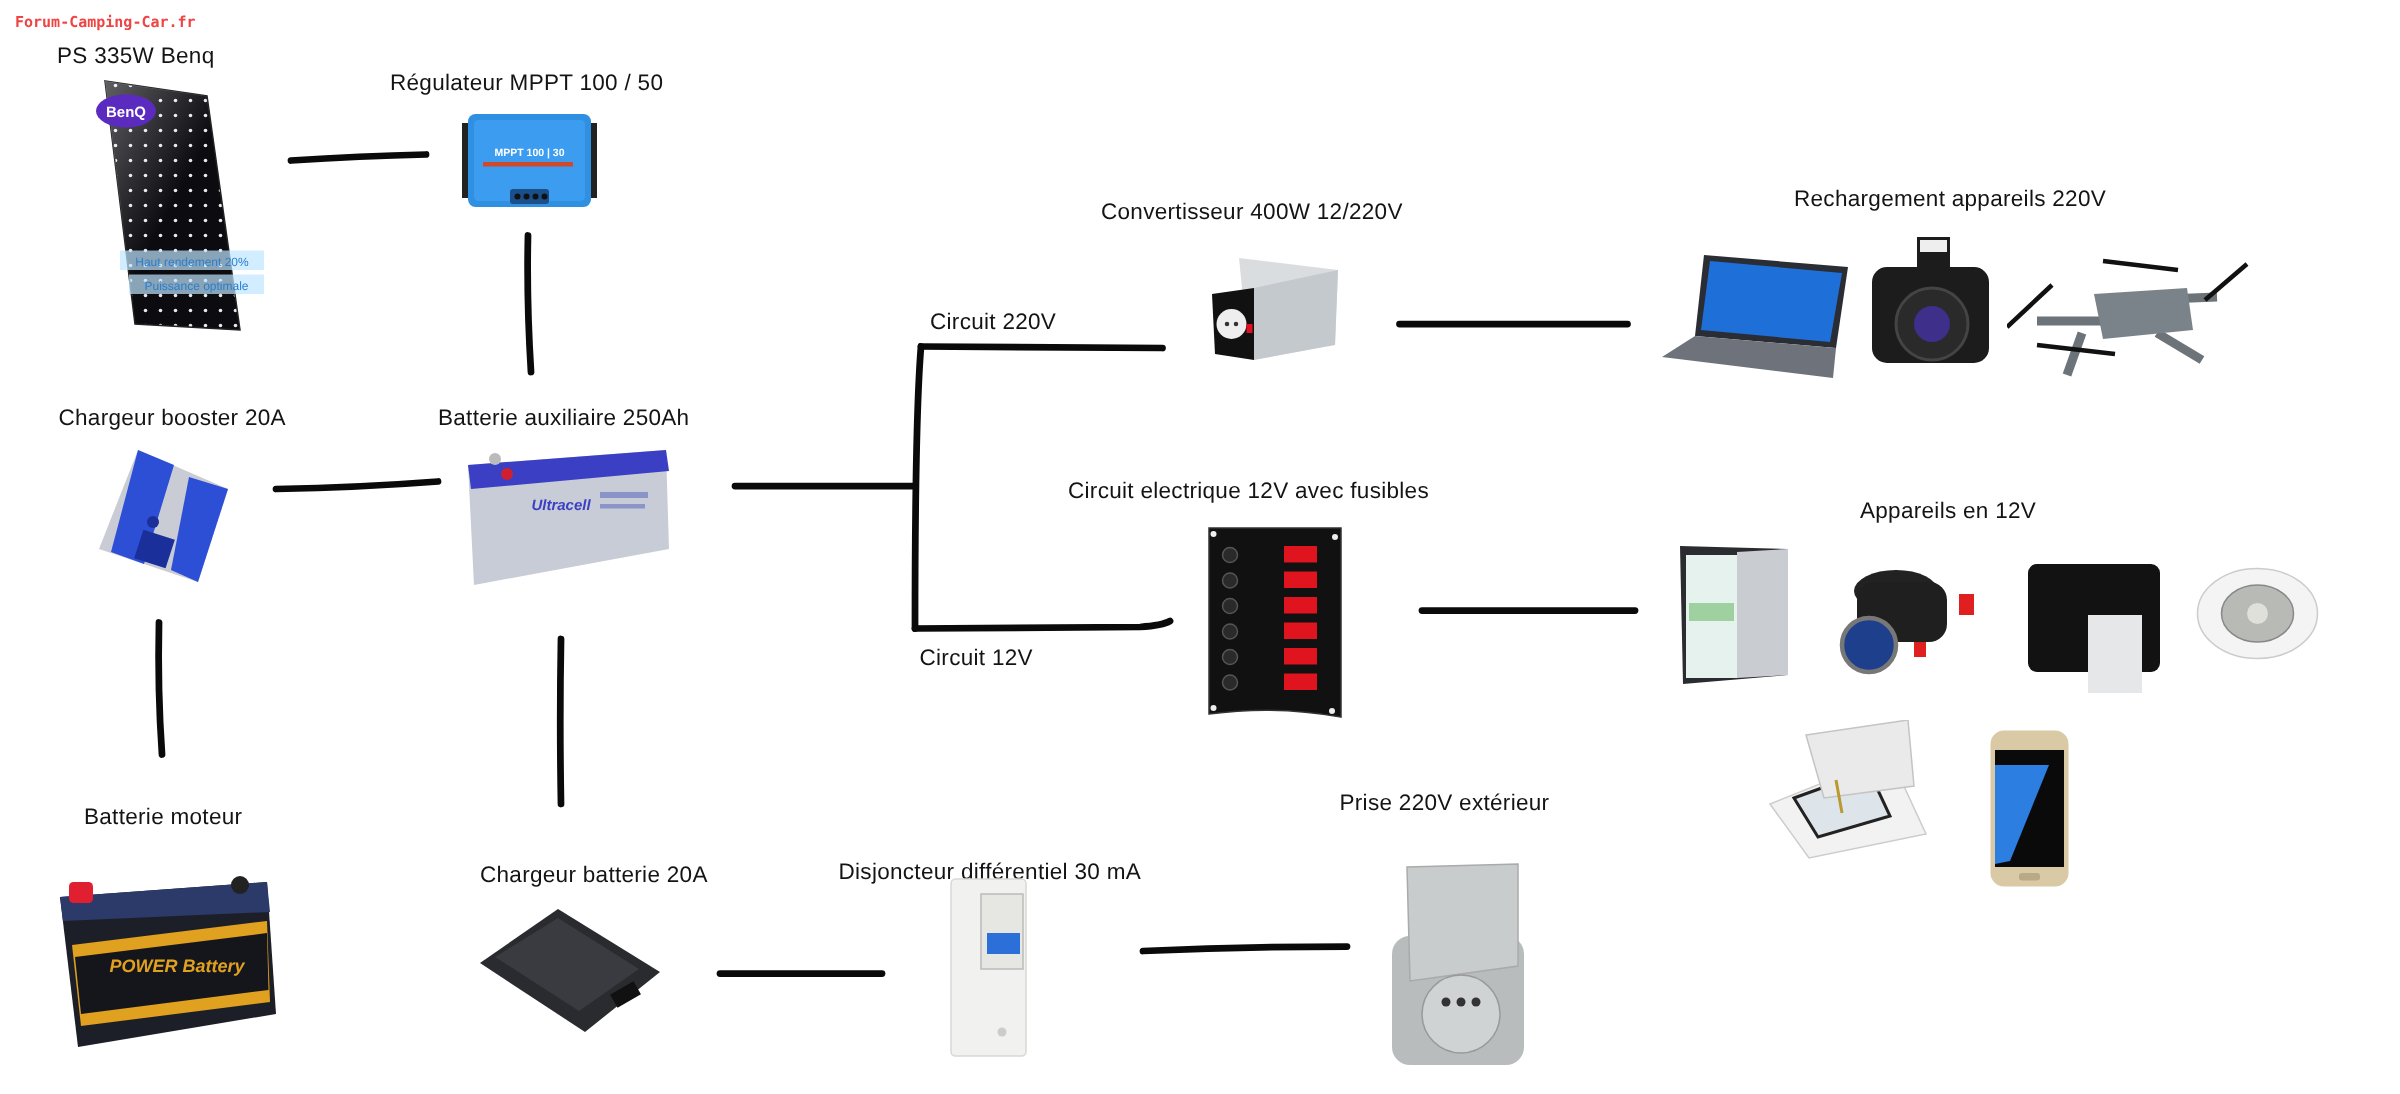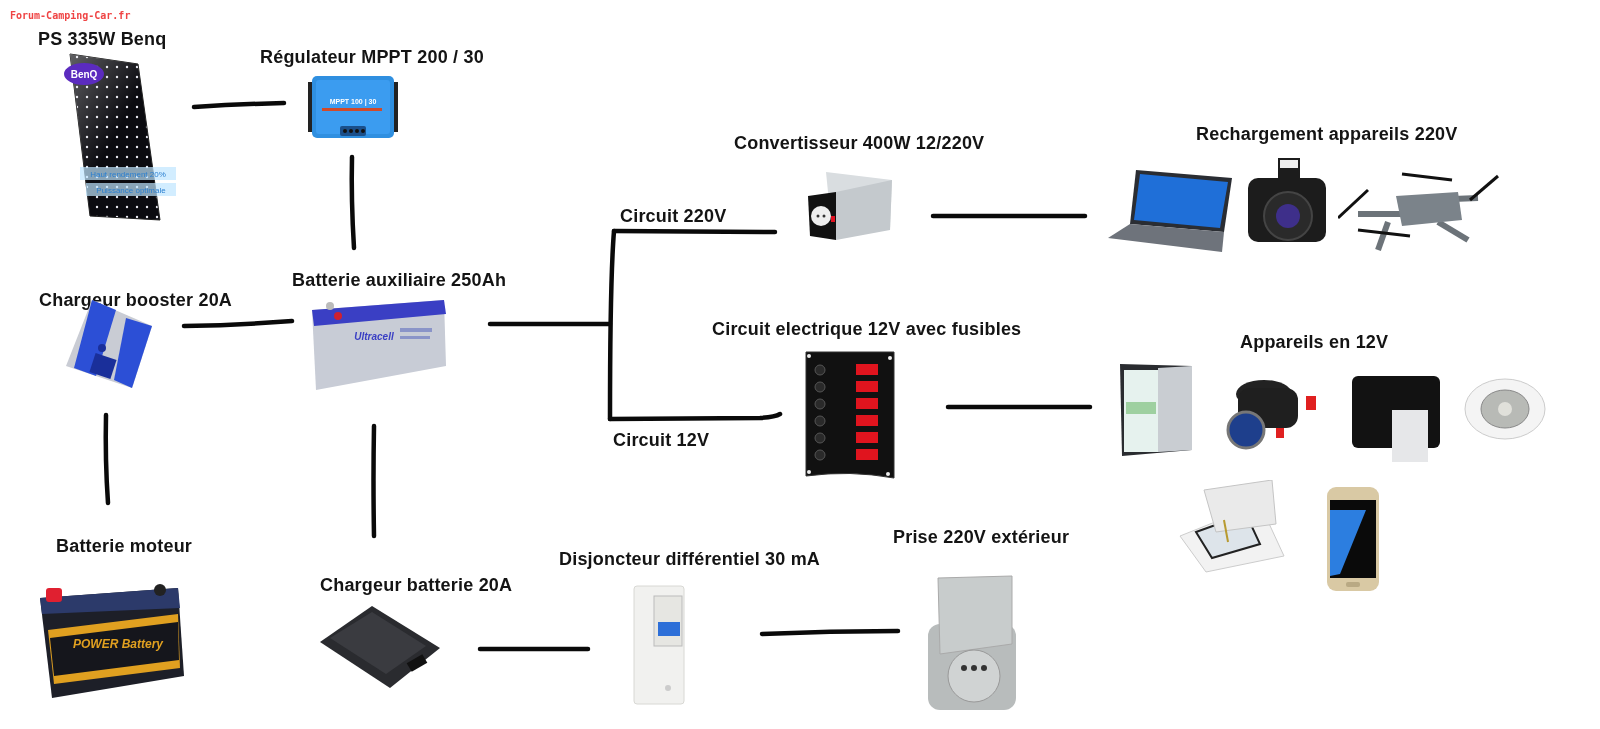--- a/index.html
+++ b/index.html
@@ -1,17 +1,17 @@
 <!DOCTYPE html>
 <html><head>
 <meta charset="utf-8">
 <style>
   html,body{margin:0;padding:0;background:#fff;}
   body{width:1600px;height:729px;position:relative;overflow:hidden;font-family:"Liberation Sans",sans-serif;color:#111;}
-  .lbl{position:absolute;font-size:18px;white-space:nowrap;color:#141414;letter-spacing:0.2px;font-weight:bold;}
+  .lbl{position:absolute;font-size:15px;white-space:nowrap;color:#141414;letter-spacing:0.2px;}
   .wm{position:absolute;left:10px;top:10px;font-family:"DejaVu Sans Mono",monospace;font-size:10px;font-weight:bold;color:#ef4444;text-align:center;}
   .node{position:absolute;}
   svg.wires{position:absolute;left:0;top:0;}
   .wire{stroke:#0a0a0a;stroke-width:4.5;fill:none;stroke-linecap:round;stroke-linejoin:round;}
 </style>
 </head>
 <body>
 
 <div class="wm">Forum-Camping-Car.fr</div>
 
@@ -25,26 +25,26 @@
   <path class="wire" d="M614,231 Q610,280 610,419"></path>
   <path class="wire" d="M614,231 L775,232"></path>
   <path class="wire" d="M610,419 L760,418 Q775,417 780,414"></path>
   <path class="wire" d="M933,216 L1085,216"></path>
   <path class="wire" d="M948,407 L1090,407"></path>
   <path class="wire" d="M480,649 L588,649"></path>
   <path class="wire" d="M762,634 Q830,631 898,631"></path>
 </svg>
 
 <div class="lbl" style="left:38px;top:29px;">PS 335W Benq</div>
-<div class="lbl" style="left:260px;top:47px;">Régulateur MPPT 200 / 30</div>
-<div class="lbl" style="left:39px;top:270px;margin-top:20px;">Chargeur booster 20A</div>
+<div class="lbl" style="left:260px;top:47px;">Régulateur MPPT 100 / 50</div>
+<div class="lbl" style="left:39px;top:270px;">Chargeur booster 20A</div>
 <div class="lbl" style="left:292px;top:270px;">Batterie auxiliaire 250Ah</div>
 <div class="lbl" style="left:56px;top:536px;">Batterie moteur</div>
 <div class="lbl" style="left:288px;top:575px;margin-left:32px;">Chargeur batterie 20A</div>
-<div class="lbl" style="left:559px;top:549px;">Disjoncteur différentiel 30 mA</div>
+<div class="lbl" style="left:559px;top:573px;">Disjoncteur différentiel 30 mA</div>
 <div class="lbl" style="left:893px;top:527px;">Prise 220V extérieur</div>
 <div class="lbl" style="left:620px;top:206px;">Circuit 220V</div>
 <div class="lbl" style="left:613px;top:430px;">Circuit 12V</div>
 <div class="lbl" style="left:734px;top:133px;">Convertisseur 400W 12/220V</div>
 <div class="lbl" style="left:712px;top:319px;">Circuit electrique 12V avec fusibles</div>
 <div class="lbl" style="left:1196px;top:124px;">Rechargement appareils 220V</div>
 <div class="lbl" style="left:1240px;top:332px;">Appareils en 12V</div>
 
 <div class="node" style="left:62px;top:52px;">
   <svg width="122" height="170" viewBox="0 0 122 170">

